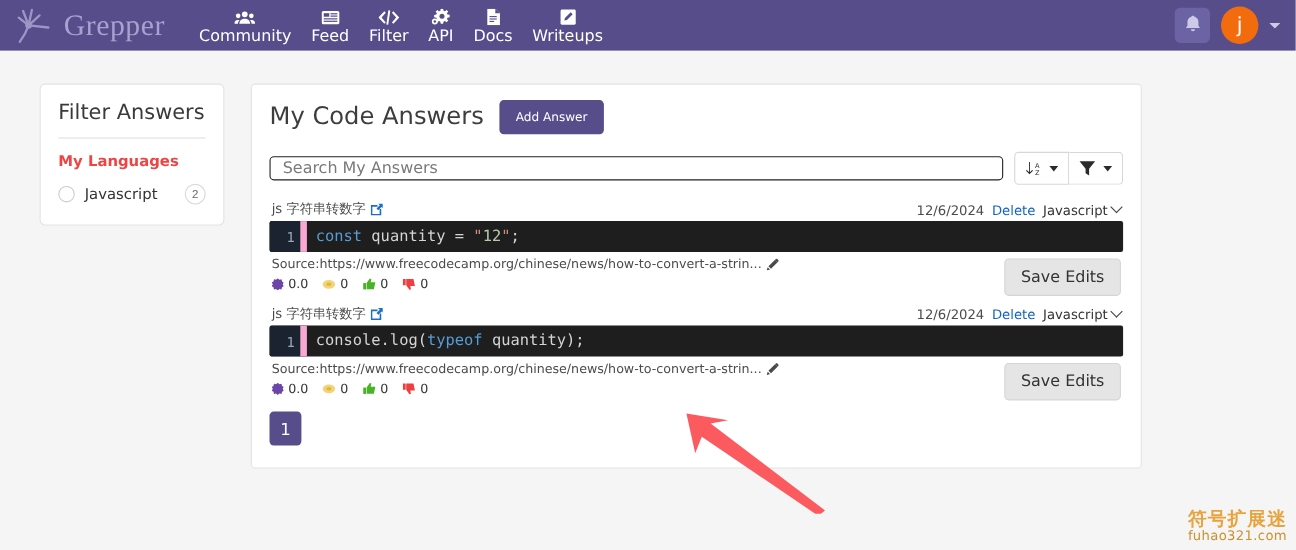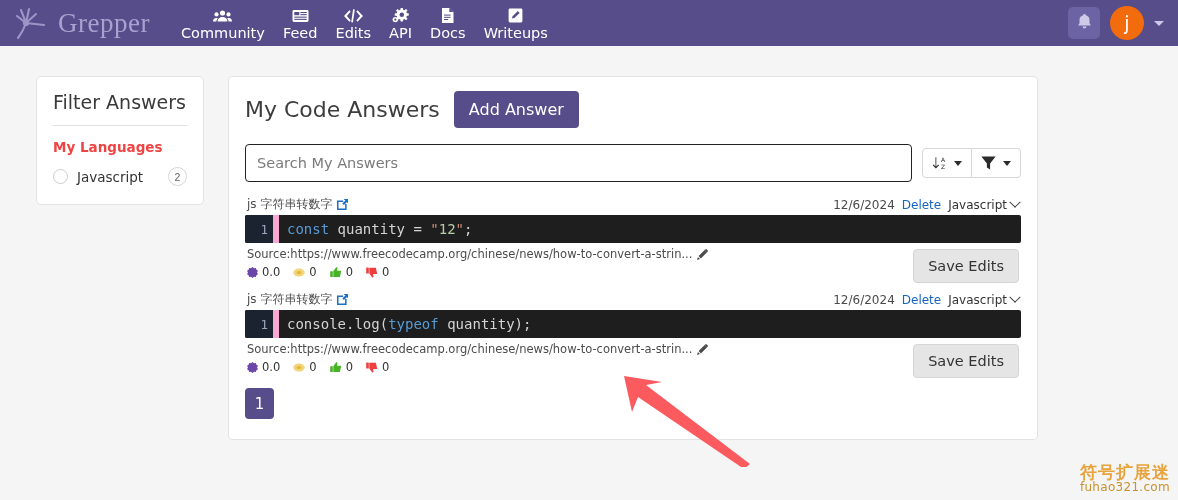--- a/index.html
+++ b/index.html
@@ -77,26 +77,26 @@
 
   
   .main-card {
     width:810px; background:#fff; border:1px solid #e3e3e3; border-radius:4px;
     padding:14px 16px 20px;
   }
   .card-head { display:flex; align-items:center; gap:14px; margin-bottom:16px; }
   .card-title { font-size:22px; color:#3d3d3d; font-family:"DejaVu Sans", sans-serif; }
   .add-answer-btn {
     background:#564d8a; color:#fff; border:none; border-radius:4px;
-    padding:9px 15px; font-size:16px; cursor:pointer; font-family:"DejaVu Sans", sans-serif;
+    padding:9px 15px; font-size:11px; cursor:pointer; font-family:"DejaVu Sans", sans-serif;
   }
 
   .search-row { display:flex; align-items:center; gap:10px; margin-bottom:14px; }
   .search-input {
-    flex:1; height:38px; border:1px solid #222; border-radius:4px;
+    flex:1; height:22px; border:1px solid #222; border-radius:4px;
     padding:0 11px; font-size:14.5px; color:#333; outline:none;
     font-family:"DejaVu Sans", sans-serif; background:#fff;
   }
   .search-input::placeholder { color:#7a7a7a; }
   .btn-group { display:flex; }
   .tb-btn {
     height:30px; background:#fff; border:1px solid #d7d7d7;
     display:flex; align-items:center; gap:7px; padding:0 9px; cursor:pointer;
   }
   .tb-btn:first-child { border-radius:4px 0 0 4px; }
@@ -228,21 +228,21 @@
     </a>
 
     <a class="nav-item">
       <span class="nav-ico">
         <svg width="19" height="14" viewBox="0 0 19 14">
             <path d="M5.4 1.3 6.7 2.5 2.9 7l3.8 4.5-1.3 1.2L0 7z"></path>
             <path d="M13.6 1.3 12.3 2.5 16.1 7l-3.8 4.5 1.3 1.2L19 7z"></path>
             <path d="M10.8 0.6 8.9 13.6 7.2 13.3 9.1 0.3z"></path>
           </svg>
       </span>
-      <span class="nav-label">Edits</span>
+      <span class="nav-label">Filter</span>
     </a>
 
     <a class="nav-item">
       <span class="nav-ico">
         <svg width="18" height="15" viewBox="0 0 18 15">
             <path d="M7 2.2 8.2 2 8.7 0h2.1l.5 2 1.2.2L14 1l1.5 1.5-1.2 1.5.5 1.1 2 .4v2.1l-2 .5-.5 1.1 1.2 1.5L14 12.2l-1.5-1.2-1.2.5-.5 2H8.7l-.5-2-1.2-.5-1.5 1.2-1.5-1.5 1.2-1.5-.5-1.1-2-.5V5.6l2-.4.5-1.1-1.2-1.5L5.5 1z"></path>
             <circle cx="9.8" cy="6.7" r="2.3" fill="#564d8a"></circle>
             <circle cx="3.3" cy="11.6" r="2.7"></circle>
             <circle cx="3.3" cy="11.6" r="1.1" fill="#564d8a"></circle>
           </svg>

